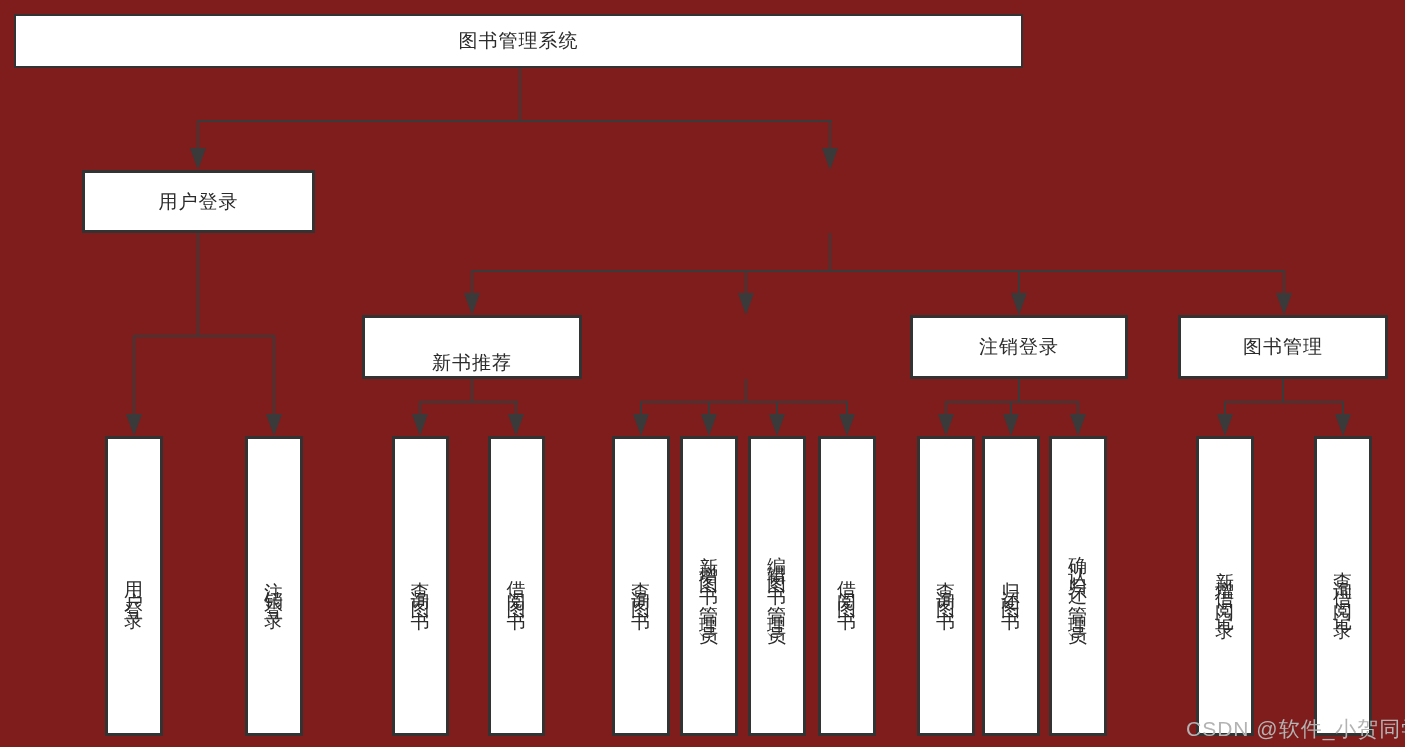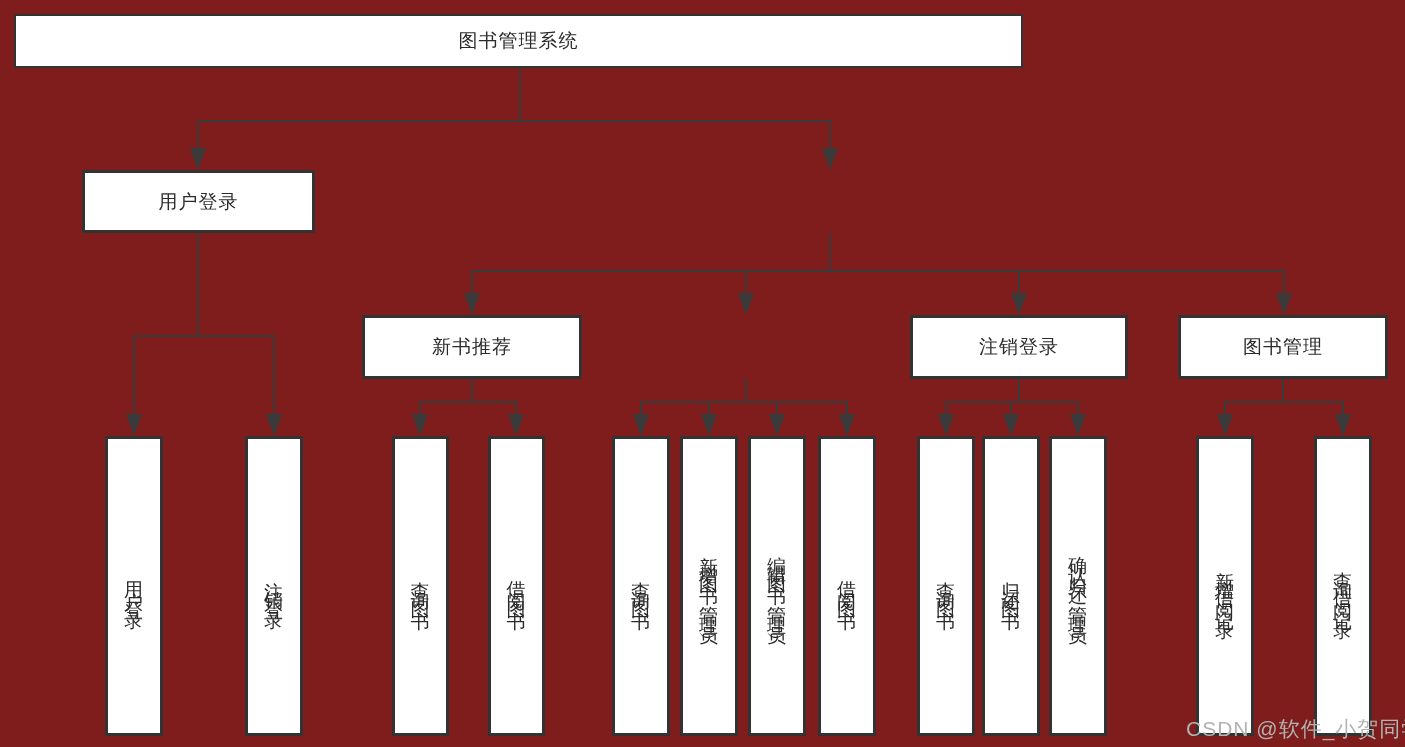--- a/index.html
+++ b/index.html
@@ -52,21 +52,21 @@
   <div class="hline" style="left:471px;top:270px;width:814px;"></div>
   <div class="vline" style="left:471px;top:270px;height:27px;"></div>
   <div class="arr" style="left:464px;top:293px;"></div>
   <div class="vline" style="left:745px;top:270px;height:27px;"></div>
   <div class="arr" style="left:738px;top:293px;"></div>
   <div class="vline" style="left:1018px;top:270px;height:27px;"></div>
   <div class="arr" style="left:1011px;top:293px;"></div>
   <div class="vline" style="left:1283px;top:270px;height:27px;"></div>
   <div class="arr" style="left:1276px;top:293px;"></div>
 
-  <div class="box" style="left:362px;top:315px;width:220px;height:64px;">
+  <div class="box" style="left:362px;top:315px;width:220px;height:64px;align-items:flex-end;">
     <span>新书推荐</span>
   </div>
   <div class="box" style="left:910px;top:315px;width:218px;height:64px;">
     <span>注销登录</span>
   </div>
   <div class="box" style="left:1178px;top:315px;width:210px;height:64px;">
     <span>图书管理</span>
   </div>
 
   <div class="vline" style="left:471px;top:379px;height:24px;"></div>

